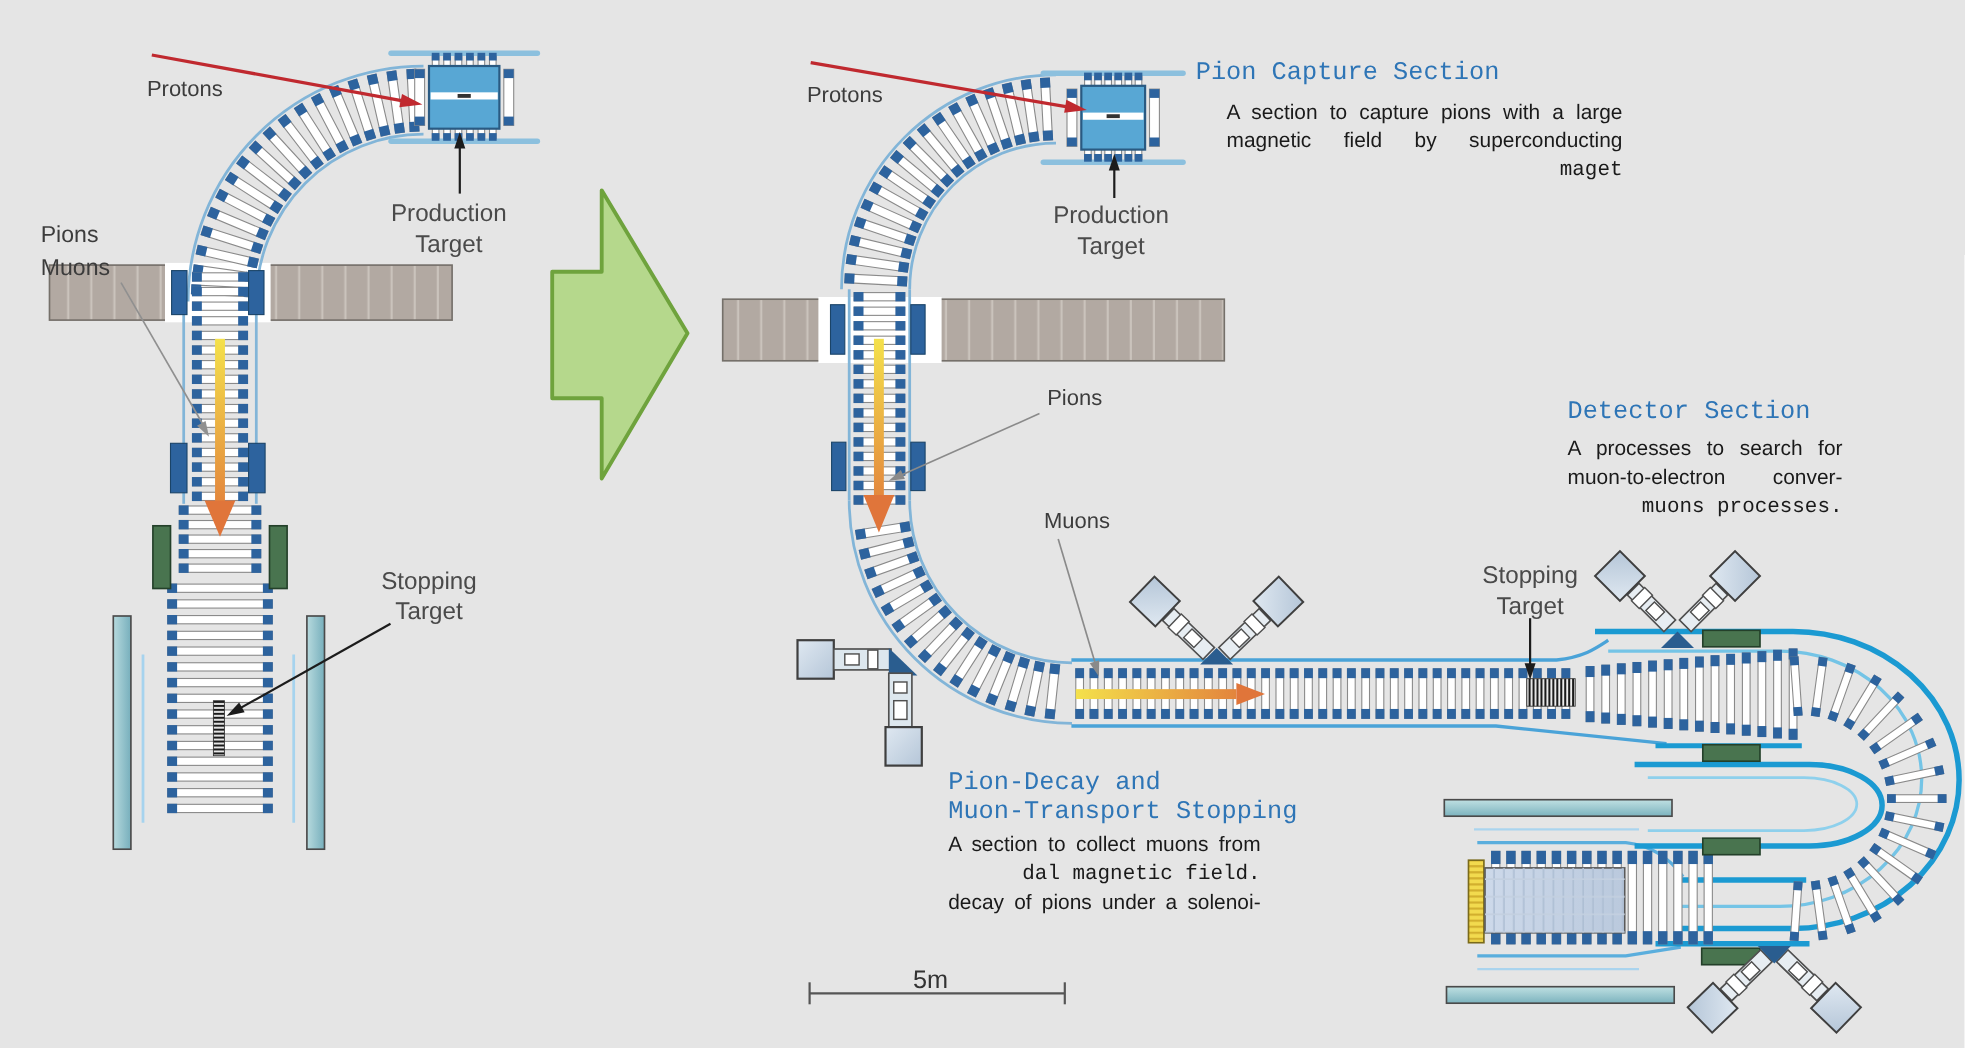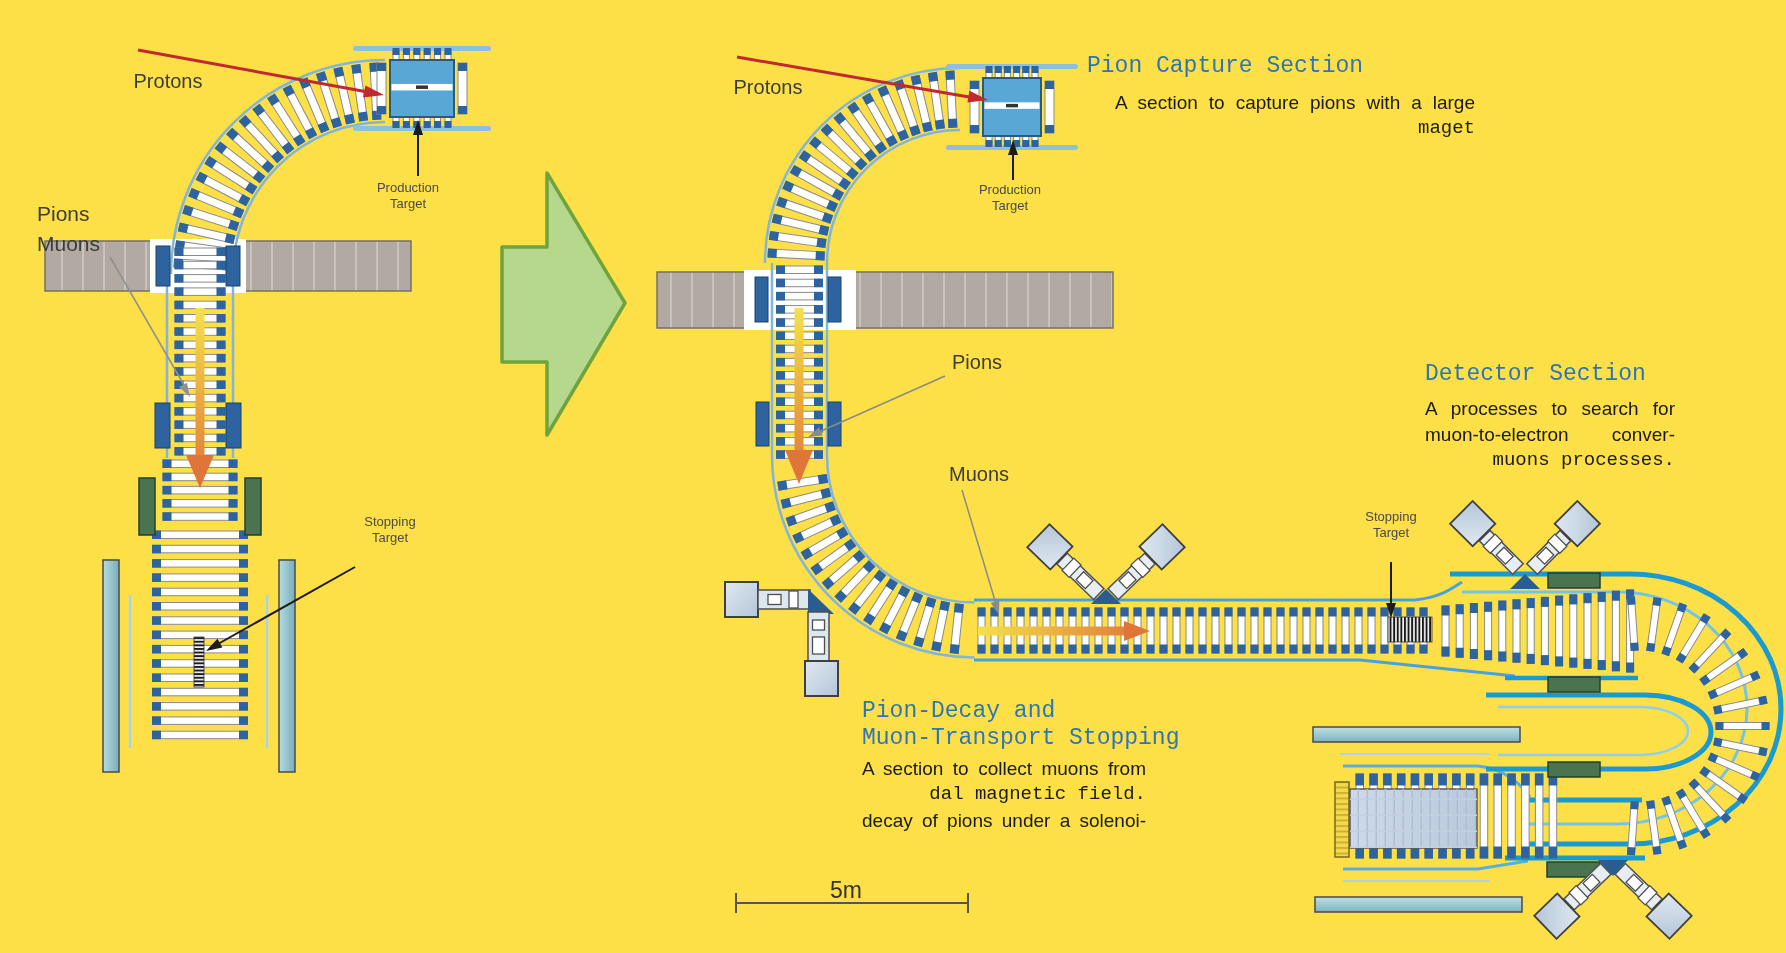--- a/index.html
+++ b/index.html
@@ -1,21 +1,21 @@
 <!DOCTYPE html>
 <html><head>
 <meta charset="utf-8">
 <style>
   html,body{margin:0;padding:0;background:#fff;}
-  .stage{position:relative;width:1786px;height:953px;background:#fde047;overflow:hidden;
+  .stage{position:relative;width:1786px;height:953px;background:#e5e5e5;overflow:hidden;
          font-family:"Liberation Sans",sans-serif;}
   .stage svg{position:absolute;left:0;top:0;}
   .lab{position:absolute;color:#3c3c3c;font-size:20px;line-height:1.2;text-align:center;
        white-space:pre-line;}
-  .lab.small{font-size:13px;color:#4a4a4a;line-height:1.25;}
+  .lab.small{font-size:22px;color:#4a4a4a;line-height:1.25;}
   .head{position:absolute;color:#2e75b6;font-size:23px;line-height:27px;white-space:pre-line;font-family:Liberation Mono, monospace;}
   .para{position:absolute;color:#1a1a1a;font-size:19px;}
   .para .jl{line-height:25.8px;text-align:justify;text-align-last:justify;white-space:nowrap;}
   .para .jl.last{text-align:right;text-align-last:auto;font-family:Liberation Mono, monospace;}
   .scale-lab{position:absolute;color:#333;font-size:23px;text-align:center;}
 </style>
 </head>
 <body>
 
 <div class="stage">
@@ -1065,20 +1065,21 @@
 Target</div>
   <div class="lab" style="left:927px;top:350px;width:100px;">Pions</div>
   <div class="lab" style="left:929px;top:462px;width:100px;">Muons</div>
   <div class="lab small" style="left:1331px;top:509px;width:120px;">Stopping
 Target</div>
   <div class="scale-lab" style="left:820px;top:877px;width:52px;">5m</div>
 
   <div class="head" style="left:1087px;top:53px;">Pion Capture Section</div>
   <div class="para" style="left:1087px;top:90px;width:360px;margin-left:28px;">
     <div class="jl">A section to capture pions with a large</div>
+    <div class="jl">magnetic field by superconducting</div>
     <div class="jl last">maget</div>
   </div>
 
   <div class="head" style="left:862px;top:698px;">Pion-Decay and
 Muon-Transport Stopping</div>
   <div class="para" style="left:862px;top:756px;width:284px;">
     <div class="jl">A section to collect muons from</div>
     <div class="jl last">dal magnetic field.</div>
     <div class="jl">decay of pions under a solenoi-</div>
   </div>

